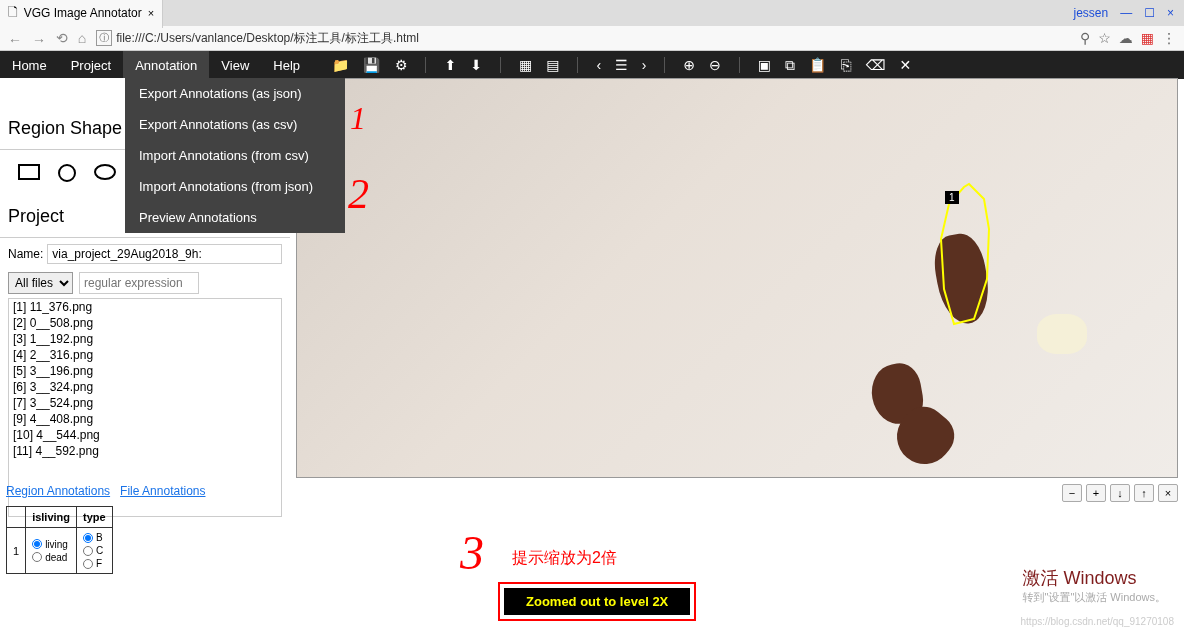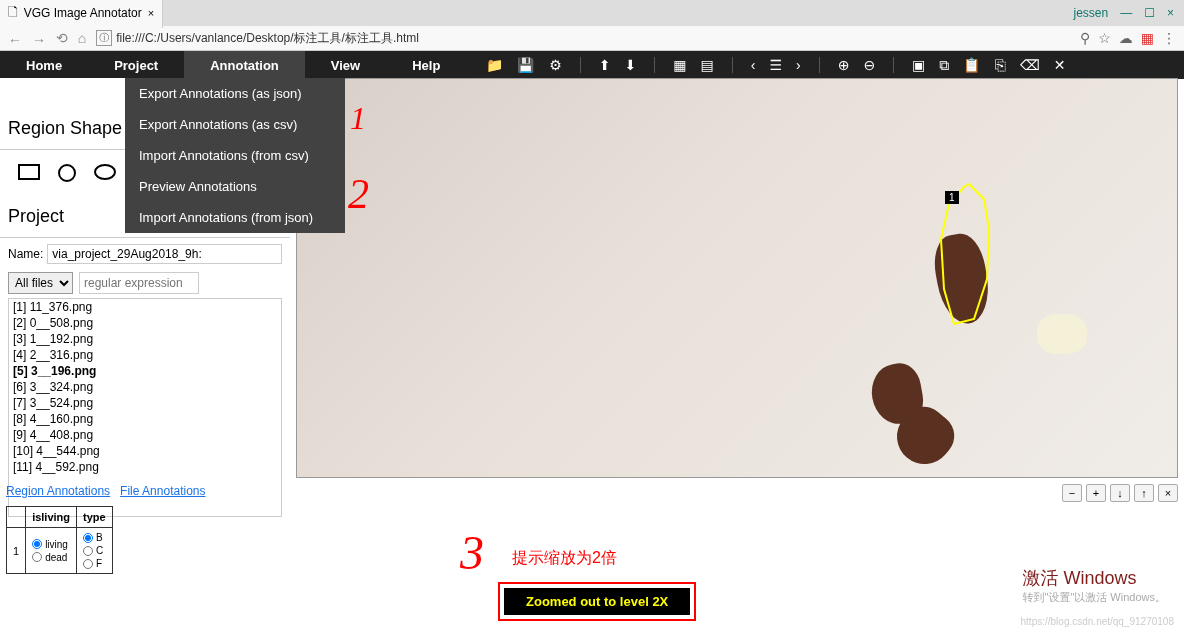--- a/index.html
+++ b/index.html
@@ -2,30 +2,30 @@
 <html><head>
 <meta charset="utf-8">
 <style>
 * { box-sizing: border-box; margin: 0; padding: 0; font-family: Arial, sans-serif; }
 body { width: 1184px; height: 635px; background: #fff; overflow: hidden; position: relative; }
 
 .browser-chrome { background: #f0f0f0; border-bottom: 1px solid #ccc; }
 .tab-bar { display: flex; align-items: center; height: 26px; background: #ddd; }
 .tab { background: #f8f8f8; padding: 4px 8px; font-size: 12px; display: flex; align-items: center; gap: 6px; border-right: 1px solid #ccc; }
 .tab-close { font-size: 11px; cursor: pointer; }
-.user-area { margin-left: auto; margin-right: 10px; font-size: 12px; color: #0f766e; display: flex; gap: 12px; align-items: center; }
+.user-area { margin-left: auto; margin-right: 10px; font-size: 12px; color: #1d4ed8; display: flex; gap: 12px; align-items: center; }
 
 .addr-bar { display: flex; align-items: center; height: 24px; padding: 0 8px; gap: 10px; background: #f8f8f8; }
 .nav-btn { color: #888; font-size: 14px; cursor: pointer; }
 .url-box { flex: 1; font-size: 12px; color: #333; display: flex; align-items: center; gap: 4px; }
 .url-icon { font-size: 10px; color: #666; border: 1px solid #999; padding: 0 2px; }
 .addr-right { display: flex; gap: 8px; align-items: center; color: #666; font-size: 14px; }
 
 .menubar { background: #212121; color: #fff; height: 28px; display: flex; align-items: center; font-size: 13px; }
-.menu-item { padding: 0 26px; height: 100%; display: flex; align-items: center; cursor: pointer; font-weight: bold; }
+.menu-item { padding: 0 12px; height: 100%; display: flex; align-items: center; cursor: pointer; }
 .menu-item.active { background: #424242; }
 .toolbar-icons { display: flex; align-items: center; gap: 14px; margin-left: 20px; }
 .toolbar-ic { color: #fff; font-size: 14px; cursor: pointer; }
 .sep { width: 1px; height: 16px; background: #555; margin: 0 4px; }
 
 .dropdown { position: absolute; left: 125px; top: 78px; background: #424242; color: #fff; font-size: 13px; z-index: 10; }
 .dropdown-item { padding: 8px 14px; cursor: pointer; width: 220px; }
 
 .sidebar { position: absolute; left: 0; top: 78px; width: 290px; background: #fff; }
 .section-header { font-size: 18px; padding: 10px 8px; border-bottom: 1px solid #ccc; }
@@ -35,21 +35,21 @@
 .shape.ellipse { width: 22px; height: 16px; border-radius: 50%; }
 
 .proj-body { padding: 6px 8px; font-size: 12px; }
 .name-row { display: flex; align-items: center; gap: 4px; margin-bottom: 8px; }
 .name-row input { flex: 1; font-size: 12px; padding: 2px 4px; border: 1px solid #ccc; }
 .filter-row { display: flex; gap: 6px; margin-bottom: 4px; }
 .filter-row select { font-size: 12px; padding: 2px; border: 1px solid #999; }
 .filter-row input { font-size: 12px; padding: 2px 4px; border: 1px solid #ccc; width: 120px; }
 .filelist { border: 1px solid #ccc; height: 219px; overflow: auto; font-size: 12px; }
 .filelist div { padding: 1px 4px; cursor: pointer; }
-.filelist div.sel { font-weight: bold; }
+.filelist div.sel { font-weight: normal; }
 
 .canvas-area { position: absolute; left: 296px; top: 78px; right: 6px; height: 400px; background: linear-gradient(135deg, #d8d0c8 0%, #e8e0d8 40%, #f0ece8 100%); border: 1px solid #999; overflow: hidden; }
 .beetle { position: absolute; width: 50px; height: 90px; background: #5a3020; border-radius: 40% 40% 50% 50%; }
 .b1 { left: 640px; top: 155px; transform: rotate(-10deg); }
 .b2 { left: 570px; top: 290px; width: 60px; height: 50px; transform: rotate(80deg); }
 .b3 { left: 600px; top: 330px; width: 55px; height: 55px; transform: rotate(40deg); }
 .blob { position: absolute; left: 740px; top: 235px; width: 50px; height: 40px; background: #f5f0d8; border-radius: 40%; }
 .annot-poly { position: absolute; left: 622px; top: 100px; }
 .annot-label { position: absolute; left: 648px; top: 112px; background: #000; color: #fff; font-size: 10px; padding: 1px 4px; }
 
@@ -142,22 +142,22 @@
     <span class="toolbar-ic">⎘</span>
     <span class="toolbar-ic">⌫</span>
     <span class="toolbar-ic">✕</span>
   </div>
 </div>
 
 <div class="dropdown">
   <div class="dropdown-item">Export Annotations (as json)</div>
   <div class="dropdown-item">Export Annotations (as csv)</div>
   <div class="dropdown-item">Import Annotations (from csv)</div>
+  <div class="dropdown-item">Import Annotations (from json)</div>
   <div class="dropdown-item">Preview Annotations</div>
-  <div class="dropdown-item">Import Annotations (from json)</div>
 </div>
 
 <div class="sidebar">
   <div style="height:30px"></div>
   <div class="section-header">Region Shape</div>
   <div class="shape-row">
     <div class="shape"></div>
     <div class="shape circle"></div>
     <div class="shape ellipse"></div>
   </div>
@@ -174,21 +174,20 @@
       <input placeholder="regular expression" style="">
     </div>
     <div class="filelist" id="filelist">
         <div>[1] 11_376.png</div>
         <div>[2] 0__508.png</div>
         <div>[3] 1__192.png</div>
         <div>[4] 2__316.png</div>
         <div class="sel">[5] 3__196.png</div>
         <div>[6] 3__324.png</div>
         <div>[7] 3__524.png</div>
-        <div>[8] 4__160.png</div>
         <div>[9] 4__408.png</div>
         <div>[10] 4__544.png</div>
         <div>[11] 4__592.png</div>
       </div>
   </div>
 </div>
 
 <div class="canvas-area">
   <div class="beetle b1"></div>
   <div class="beetle b2"></div>

